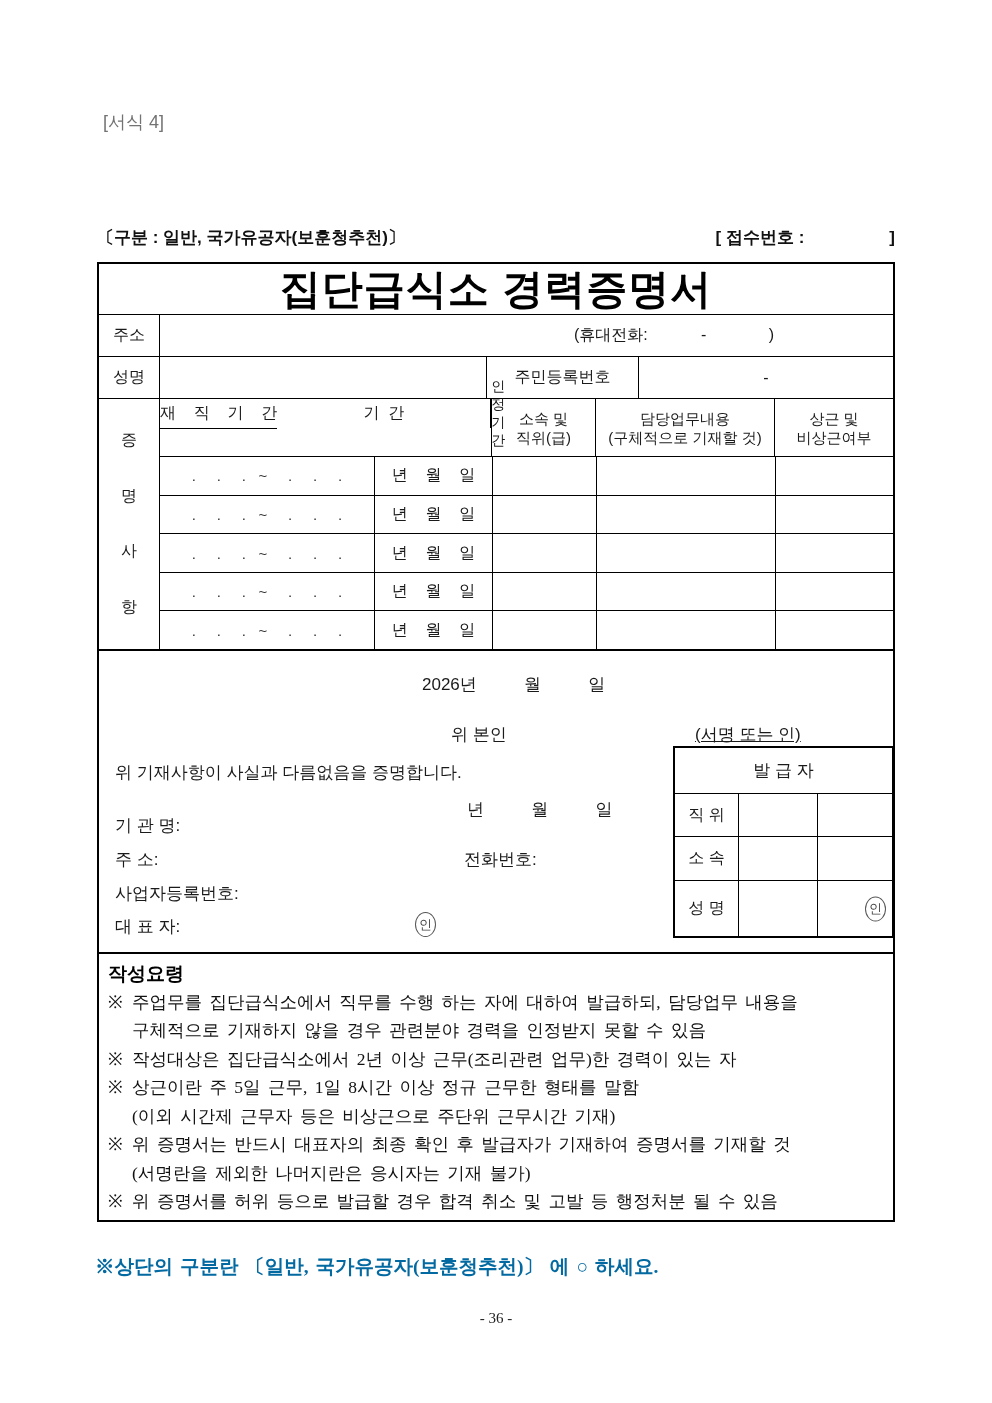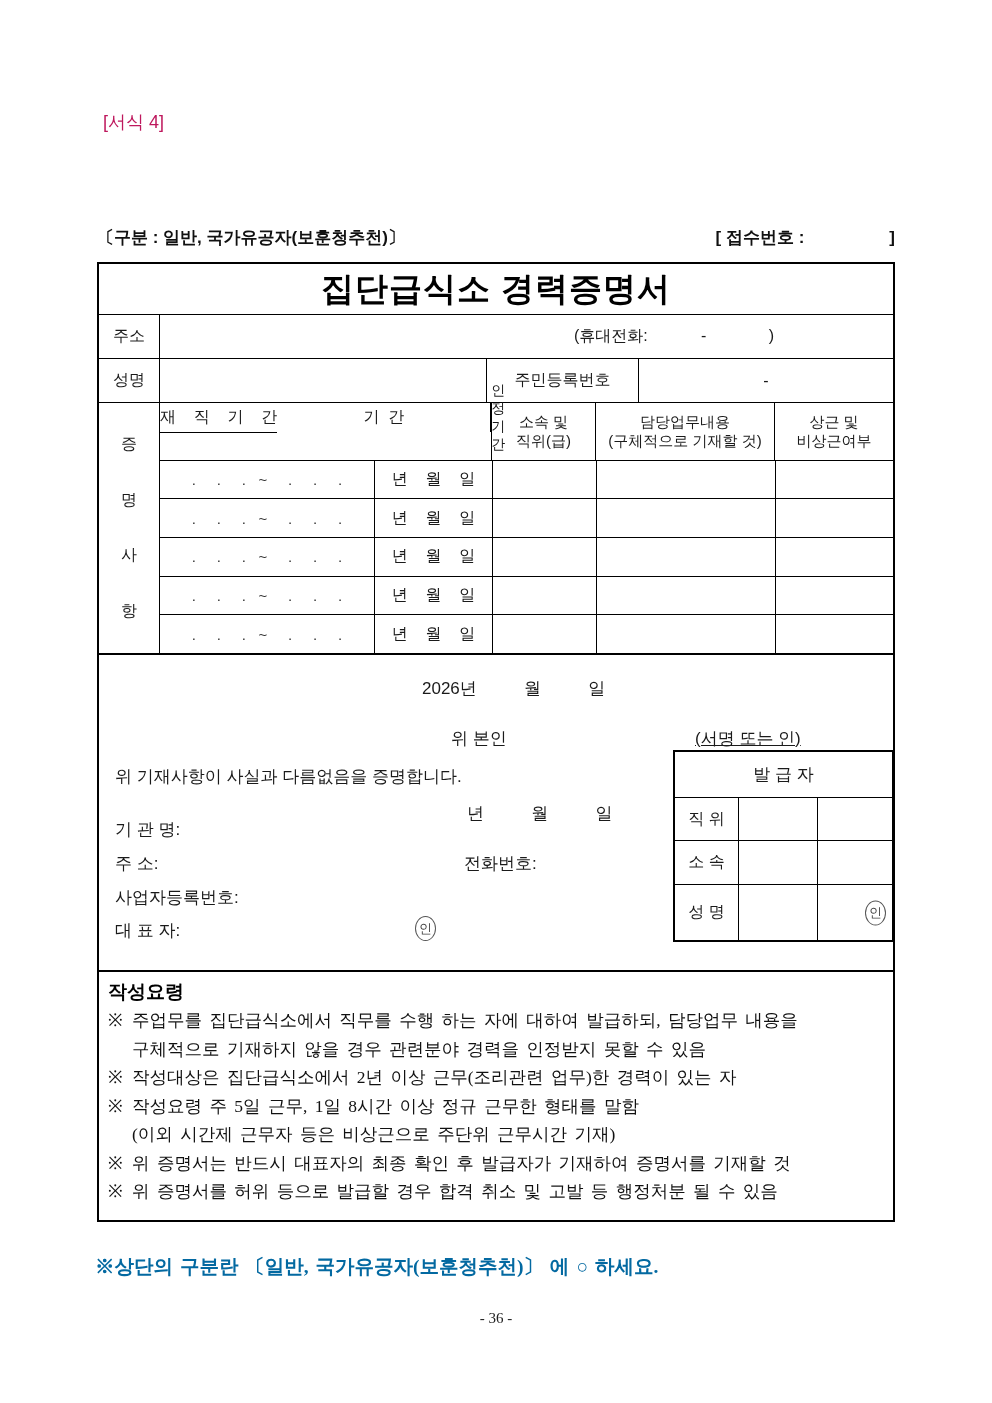--- a/index.html
+++ b/index.html
@@ -5,30 +5,30 @@
   html,body{margin:0;padding:0;background:#fff;}
   .page{
     position:relative;
     width:992px;height:1403px;
     background:#fff;color:#1a1a1a;
     font-family:"Liberation Sans",sans-serif;
     overflow:hidden;
   }
   .pre{white-space:pre;}
   
-  .form-label{position:absolute;left:103px;top:110px;font-size:18px;color:#be185d;}
+  .form-label{position:absolute;left:103px;top:110px;font-size:18px;color:#737373;}
   .doc-title{position:absolute;left:0;top:160px;width:100%;text-align:center;
     font-size:28px;font-weight:800;letter-spacing:0px;color:#000;}
   .meta-row{position:absolute;left:97px;top:226px;width:798px;display:flex;
     justify-content:space-between;font-size:17px;font-weight:700;color:#111;}
   
   .main-box{position:absolute;left:97px;top:262px;width:798px;height:960px;
     border:2px solid #000;box-sizing:border-box;display:flex;flex-direction:column;}
   .cert-title{height:50px;border-bottom:1px solid #000;display:flex;align-items:center;
-    justify-content:center;font-size:33px;font-weight:800;color:#000;letter-spacing:1px;}
+    justify-content:center;font-size:41px;font-weight:800;color:#000;letter-spacing:1px;}
   .row{display:flex;box-sizing:border-box;}
   .cell{box-sizing:border-box;}
   .lbl{display:flex;align-items:center;justify-content:center;font-size:16px;}
   .addr-row{height:44px;border-bottom:1px solid #000;}
   .addr-lbl{width:61px;border-right:1px solid #000;}
   .addr-val{flex:1;position:relative;display:flex;align-items:center;}
   .mobile{position:absolute;left:414px;font-size:16px;}
   .name-row{height:44px;border-bottom:1px solid #000;}
   .name-lbl{width:61px;border-right:1px solid #000;}
   .name-val{width:327px;border-right:1px solid #000;}
@@ -235,32 +235,33 @@
       <div class="g-line">
         <span class="g-marker"></span>
         <span>구체적으로 기재하지 않을 경우 관련분야 경력을 인정받지 못할 수 있음</span>
       </div>
       <div class="g-line">
         <span class="g-marker">※</span>
         <span>작성대상은 집단급식소에서 2년 이상 근무(조리관련 업무)한 경력이 있는 자</span>
       </div>
       <div class="g-line">
         <span class="g-marker">※</span>
-        <span>작성요령 주 5일 근무, 1일 8시간 이상 정규 근무한 형태를 말함</span>
+        <span>상근이란 주 5일 근무, 1일 8시간 이상 정규 근무한 형태를 말함</span>
       </div>
       <div class="g-line">
         <span class="g-marker"></span>
         <span>(이외 시간제 근무자 등은 비상근으로 주단위 근무시간 기재)</span>
       </div>
       <div class="g-line">
         <span class="g-marker">※</span>
         <span>위 증명서는 반드시 대표자의 최종 확인 후 발급자가 기재하여 증명서를 기재할 것</span>
       </div>
       <div class="g-line">
         <span class="g-marker"></span>
+        <span>(서명란을 제외한 나머지란은 응시자는 기재 불가)</span>
       </div>
       <div class="g-line">
         <span class="g-marker">※</span>
         <span>위 증명서를 허위 등으로 발급할 경우 합격 취소 및 고발 등 행정처분 될 수 있음</span>
       </div>
     </div>
 
   </div>
 
   <div class="footer-note" style="color: #0369a1;">※상단의 구분란 〔일반, 국가유공자(보훈청추천)〕 에  ○  하세요.</div>

